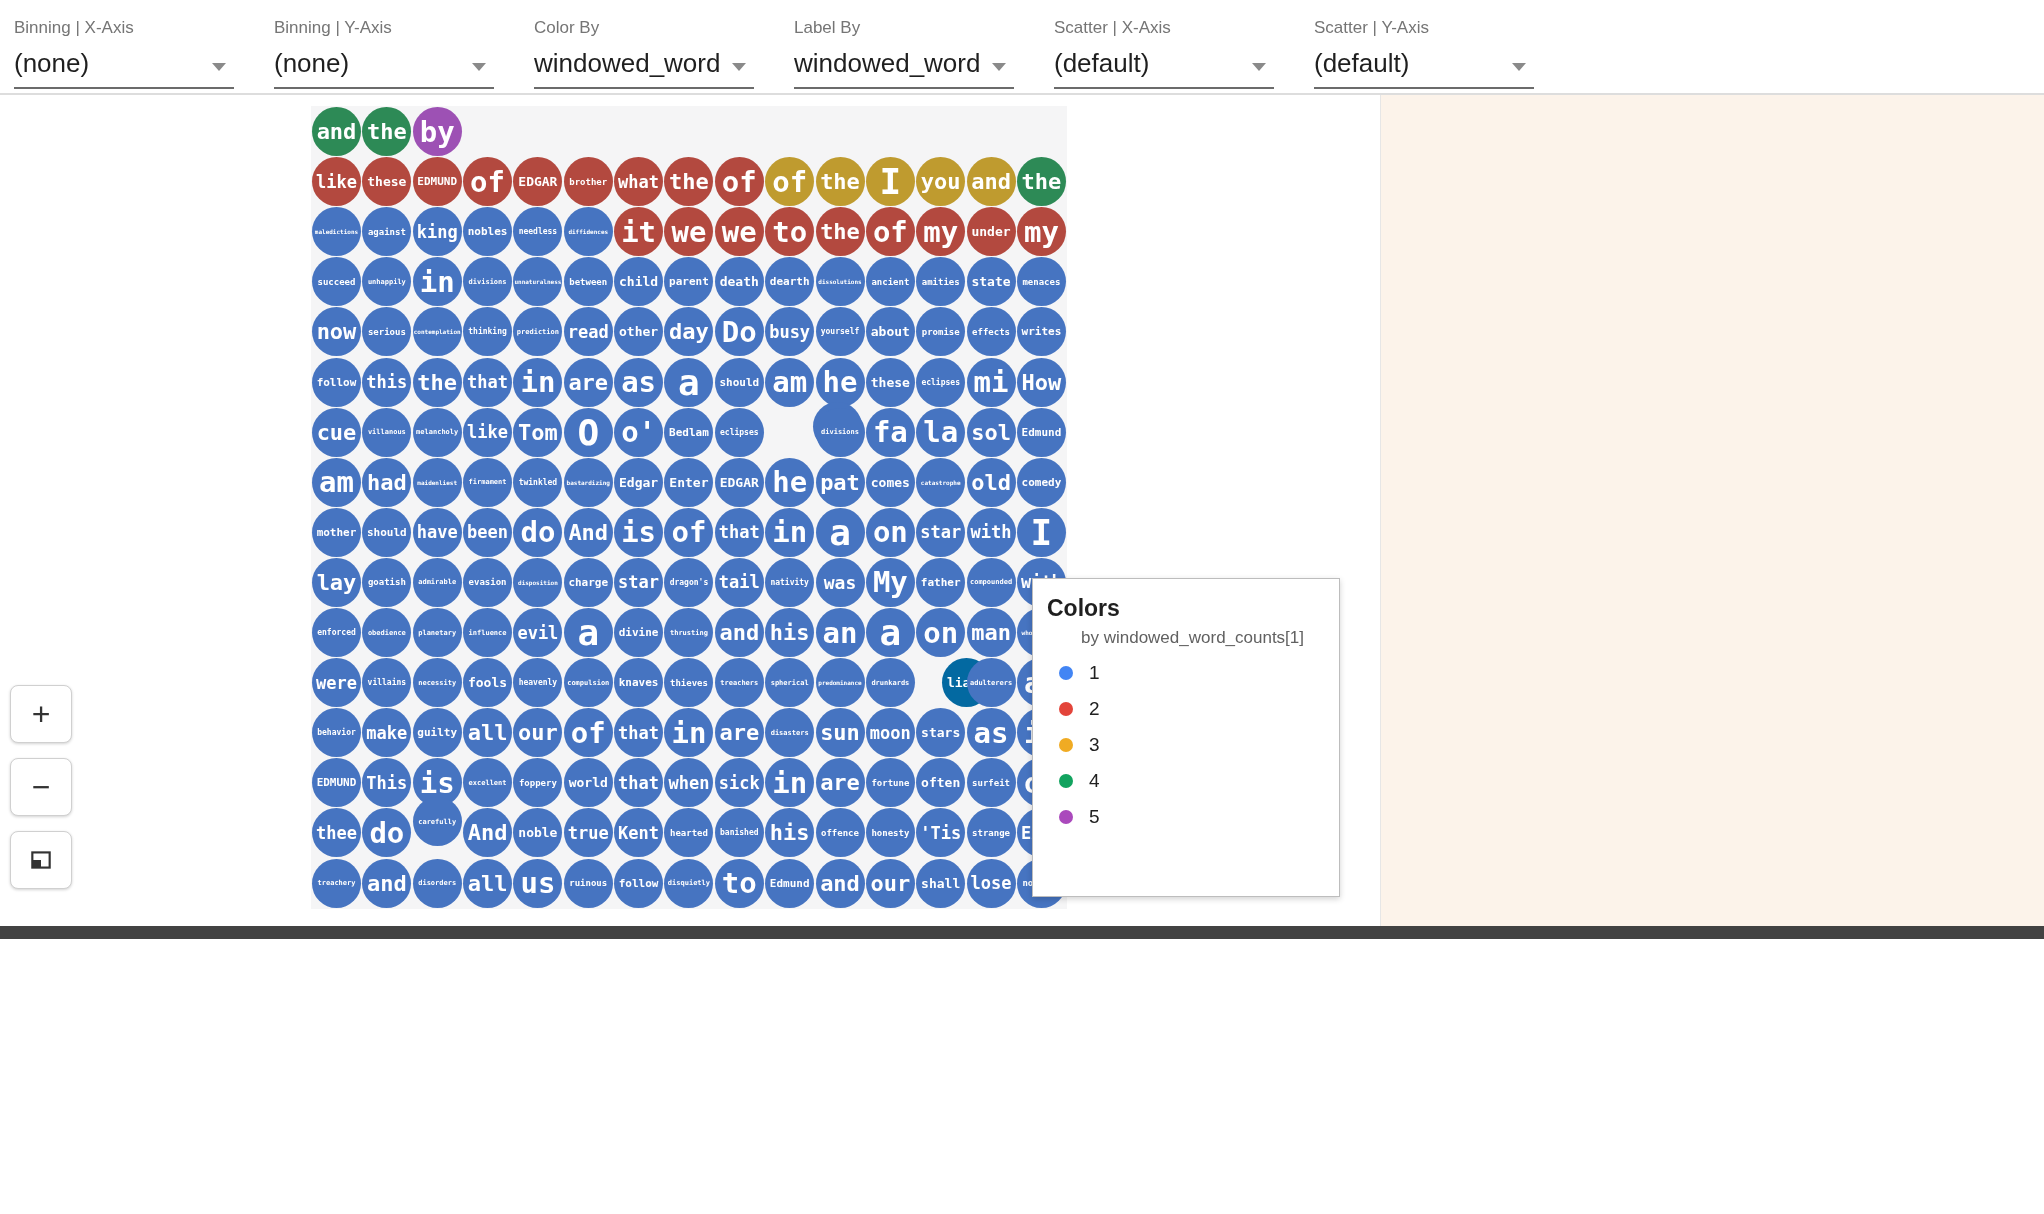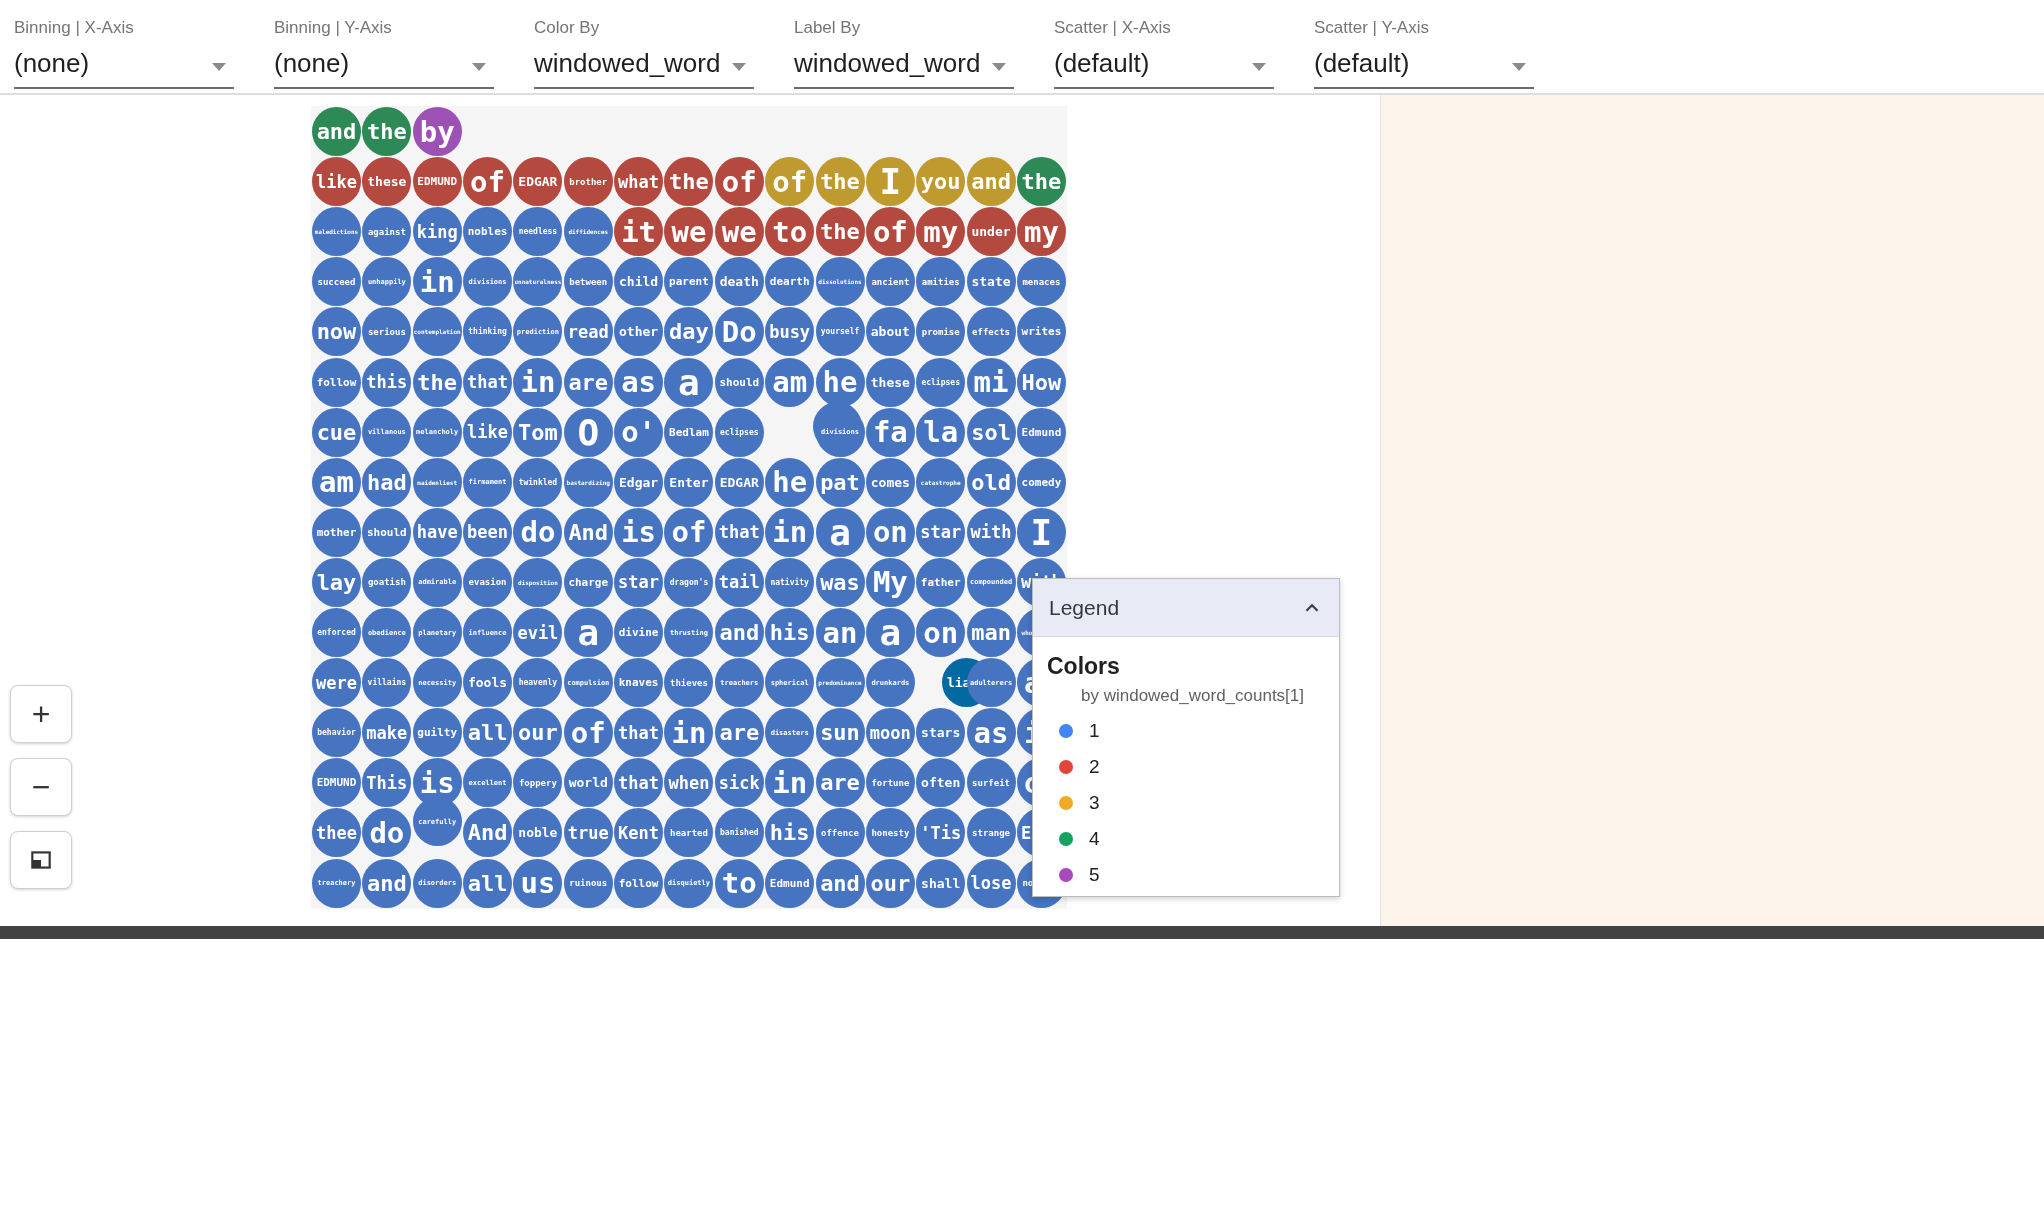--- a/index.html
+++ b/index.html
@@ -223,21 +223,21 @@
         <div class="bubble" style="left: 1px; top: 451.9px; background: rgb(70, 116, 193); font-size: 22px;">lay</div>
         <div class="bubble" style="left: 51.35px; top: 451.9px; background: rgb(70, 116, 193); font-size: 9px;">goatish</div>
         <div class="bubble" style="left: 101.7px; top: 451.9px; background: rgb(70, 116, 193); font-size: 7px;">admirable</div>
         <div class="bubble" style="left: 152.05px; top: 451.9px; background: rgb(70, 116, 193); font-size: 9px;">evasion</div>
         <div class="bubble" style="left: 202.4px; top: 451.9px; background: rgb(70, 116, 193); font-size: 6px;">disposition</div>
         <div class="bubble" style="left: 252.75px; top: 451.9px; background: rgb(70, 116, 193); font-size: 11px;">charge</div>
         <div class="bubble" style="left: 303.1px; top: 451.9px; background: rgb(70, 116, 193); font-size: 17px;">star</div>
         <div class="bubble" style="left: 353.45px; top: 451.9px; background: rgb(70, 116, 193); font-size: 8px;">dragon's</div>
         <div class="bubble" style="left: 403.8px; top: 451.9px; background: rgb(70, 116, 193); font-size: 17px;">tail</div>
         <div class="bubble" style="left: 454.15px; top: 451.9px; background: rgb(70, 116, 193); font-size: 8px;">nativity</div>
-        <div class="bubble" style="left: 504.5px; top: 451.9px; background: rgb(70, 116, 193); font-size: 22px;">was</div>
+        <div class="bubble" style="left: 504.5px; top: 451.9px; background: rgb(70, 116, 193); font-size: 18px;">was</div>
         <div class="bubble" style="left: 554.85px; top: 451.9px; background: rgb(70, 116, 193); font-size: 29px;">My</div>
         <div class="bubble" style="left: 605.2px; top: 451.9px; background: rgb(70, 116, 193); font-size: 11px;">father</div>
         <div class="bubble" style="left: 655.55px; top: 451.9px; background: rgb(70, 116, 193); font-size: 7px;">compounded</div>
         <div class="bubble" style="left: 705.9px; top: 451.9px; background: rgb(70, 116, 193); font-size: 17px;">with</div>
         <div class="bubble" style="left: 1px; top: 502px; background: rgb(70, 116, 193); font-size: 8px;">enforced</div>
         <div class="bubble" style="left: 51.35px; top: 502px; background: rgb(70, 116, 193); font-size: 7px;">obedience</div>
         <div class="bubble" style="left: 101.7px; top: 502px; background: rgb(70, 116, 193); font-size: 7px;">planetary</div>
         <div class="bubble" style="left: 152.05px; top: 502px; background: rgb(70, 116, 193); font-size: 7px;">influence</div>
         <div class="bubble" style="left: 202.4px; top: 502px; background: rgb(70, 116, 193); font-size: 17px; text-align: right;">evil</div>
         <div class="bubble" style="left: 252.75px; top: 502px; background: rgb(70, 116, 193); font-size: 36px;">a</div>
@@ -321,26 +321,20 @@
         <div class="bubble" style="left: 403.8px; top: 752.5px; background: rgb(70, 116, 193); font-size: 29px;">to</div>
         <div class="bubble" style="left: 454.15px; top: 752.5px; background: rgb(70, 116, 193); font-size: 11px;">Edmund</div>
         <div class="bubble" style="left: 504.5px; top: 752.5px; background: rgb(70, 116, 193); font-size: 22px;">and</div>
         <div class="bubble" style="left: 554.85px; top: 752.5px; background: rgb(70, 116, 193); font-size: 22px;">our</div>
         <div class="bubble" style="left: 605.2px; top: 752.5px; background: rgb(70, 116, 193); font-size: 13px;">shall</div>
         <div class="bubble" style="left: 655.55px; top: 752.5px; background: rgb(70, 116, 193); font-size: 17px;">lose</div>
         <div class="bubble" style="left: 705.9px; top: 752.5px; background: rgb(70, 116, 193); font-size: 9px;">nothing</div>
       </div>
 
     <aside class="legend">
-      <div class="legend-header">
-        <span class="legend-title">Legend</span>
-        <svg width="22" height="22" viewBox="0 0 24 24">
-          <path d="M6 15l6-6 6 6" fill="none" stroke="#3c3c46" stroke-width="2.4"></path>
-        </svg>
-      </div>
       <div class="legend-body">
         <div class="legend-section-title">Colors</div>
         <div class="legend-subtitle">by windowed_word_counts[1]</div>
         <div class="legend-item">
           <span class="legend-dot" style="background: rgb(66, 133, 244);"></span>
           <span class="legend-item-label">1</span>
         </div>
         <div class="legend-item">
           <span class="legend-dot" style="background: rgb(227, 68, 58);"></span>
           <span class="legend-item-label">2</span>

